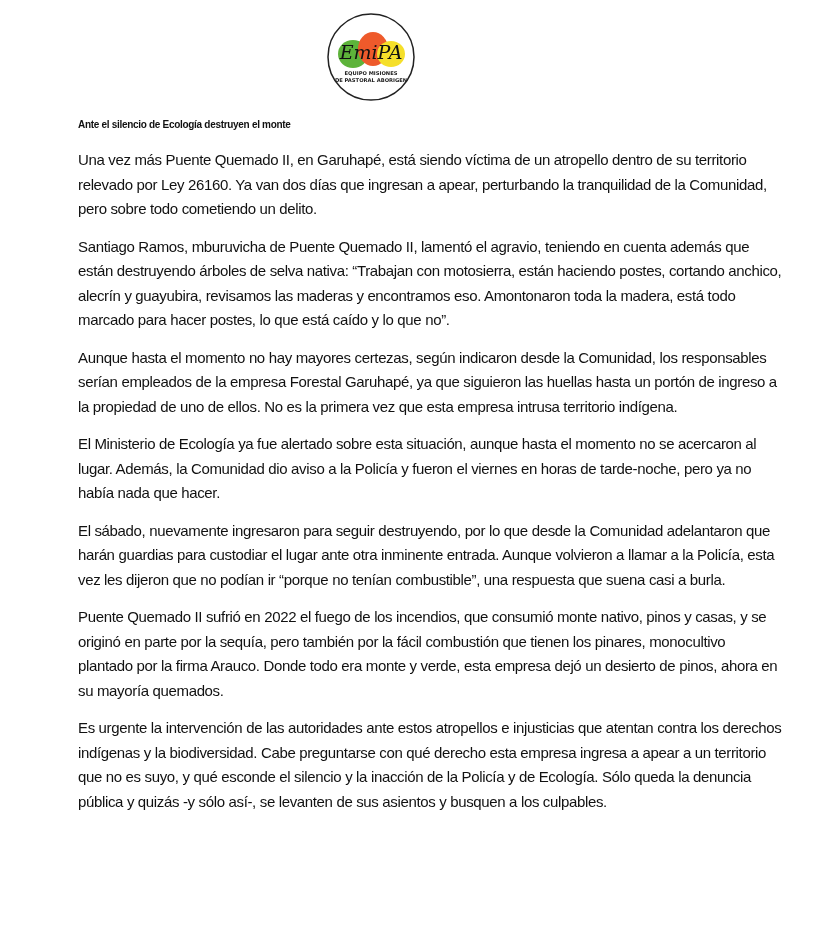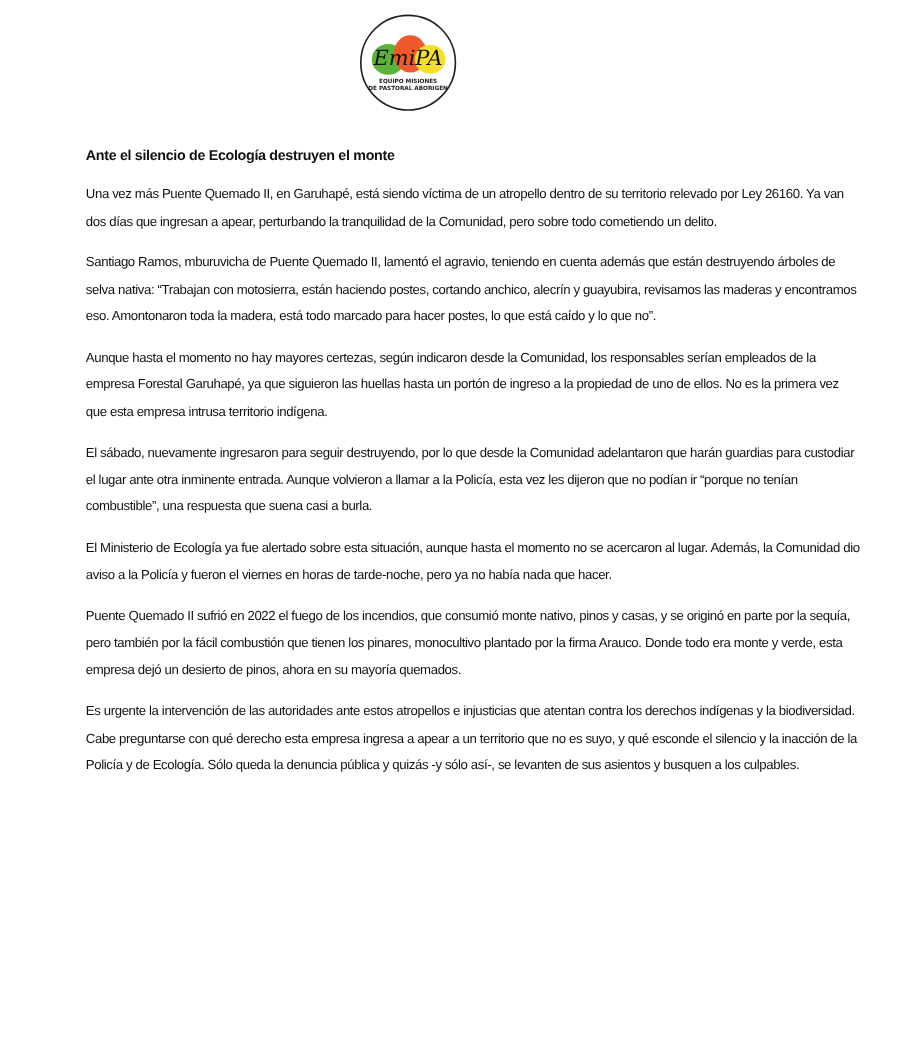--- a/index.html
+++ b/index.html
@@ -1,22 +1,22 @@
 <!DOCTYPE html>
 <html><head>
 <meta charset="utf-8">
 <style>
   html, body { margin: 0; padding: 0; background: #ffffff; }
   body { width: 815px; height: 945px; position: relative; overflow: hidden;
          font-family: "Liberation Sans", sans-serif; color: #111; }
   .logo { position: absolute; left: 326px; top: 12px; width: 90px; height: 90px; }
   .content { position: absolute; left: 78px; top: 115px; width: 720px; }
-  .title { font-weight: bold; font-size: 13px; line-height: 20px; margin: 16px 0 13px 0;
+  .title { font-weight: bold; font-size: 10px; line-height: 20px; margin: 0 0 13px 0;
            letter-spacing: -0.3px; }
-  .para { font-size: 12px; line-height: 24.5px; margin: 0 16px 13px 0; letter-spacing: -0.35px;
+  .para { font-size: 15px; line-height: 24.5px; margin: 0 16px 13px 0; letter-spacing: -0.35px;
           font-stretch: condensed; }
 </style>
 </head>
 <body>
 
 <div class="logo">
   <svg width="90" height="90" viewBox="0 0 90 90">
     <circle cx="45" cy="45" r="43" fill="#fff" stroke="#222" stroke-width="1.5"></circle>
     <ellipse cx="27" cy="42" rx="15" ry="14" fill="#5db33a"></ellipse>
     <ellipse cx="47" cy="37" rx="15" ry="17" fill="#ee5a2b"></ellipse>
@@ -25,17 +25,17 @@
     <text x="45" y="63" text-anchor="middle" font-family="DejaVu Sans, sans-serif" font-size="5.2" font-weight="bold" fill="#222">EQUIPO MISIONES</text>
     <text x="45" y="70" text-anchor="middle" font-family="DejaVu Sans, sans-serif" font-size="5.2" font-weight="bold" fill="#222">DE PASTORAL ABORIGEN</text>
   </svg>
 </div>
 
 <div class="content">
   <h1 class="title">Ante el silencio de Ecología destruyen el monte</h1>
   <p class="para">Una vez más Puente Quemado II, en Garuhapé, está siendo víctima de un atropello dentro de su territorio relevado por Ley 26160. Ya van dos días que ingresan a apear, perturbando la tranquilidad de la Comunidad, pero sobre todo cometiendo un delito.</p>
   <p class="para">Santiago Ramos, mburuvicha de Puente Quemado II, lamentó el agravio, teniendo en cuenta además que están destruyendo árboles de selva nativa: “Trabajan con motosierra, están haciendo postes, cortando anchico, alecrín y guayubira, revisamos las maderas y encontramos eso. Amontonaron toda la madera, está todo marcado para hacer postes, lo que está caído y lo que no”.</p>
   <p class="para">Aunque hasta el momento no hay mayores certezas, según indicaron desde la Comunidad, los responsables serían empleados de la empresa Forestal Garuhapé, ya que siguieron las huellas hasta un portón de ingreso a la propiedad de uno de ellos. No es la primera vez que esta empresa intrusa territorio indígena.</p>
+  <p class="para">El Ministerio de Ecología ya fue alertado sobre esta situación, aunque hasta el momento no se acercaron al lugar. Además, la Comunidad dio aviso a la Policía y fueron el viernes en horas de tarde-noche, pero ya no había nada que hacer.</p>
   <p class="para">El sábado, nuevamente ingresaron para seguir destruyendo, por lo que desde la Comunidad adelantaron que harán guardias para custodiar el lugar ante otra inminente entrada. Aunque volvieron a llamar a la Policía, esta vez les dijeron que no podían ir “porque no tenían combustible”, una respuesta que suena casi a burla.</p>
-  <p class="para">El Ministerio de Ecología ya fue alertado sobre esta situación, aunque hasta el momento no se acercaron al lugar. Además, la Comunidad dio aviso a la Policía y fueron el viernes en horas de tarde-noche, pero ya no había nada que hacer.</p>
   <p class="para">Puente Quemado II sufrió en 2022 el fuego de los incendios, que consumió monte nativo, pinos y casas, y se originó en parte por la sequía, pero también por la fácil combustión que tienen los pinares, monocultivo plantado por la firma Arauco. Donde todo era monte y verde, esta empresa dejó un desierto de pinos, ahora en su mayoría quemados.</p>
   <p class="para">Es urgente la intervención de las autoridades ante estos atropellos e injusticias que atentan contra los derechos indígenas y la biodiversidad. Cabe preguntarse con qué derecho esta empresa ingresa a apear a un territorio que no es suyo, y qué esconde el silencio y la inacción de la Policía y de Ecología. Sólo queda la denuncia pública y quizás -y sólo así-, se levanten de sus asientos y busquen a los culpables.</p>
 </div>
 
 </body></html>

